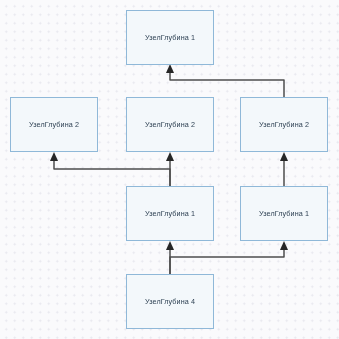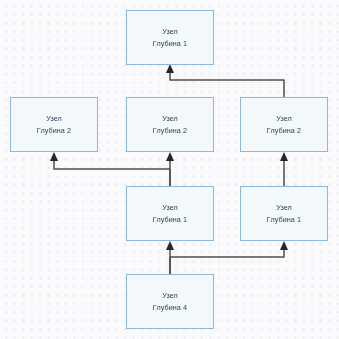--- a/index.html
+++ b/index.html
@@ -17,21 +17,21 @@
     background-position: 2px 2px;
     overflow: hidden;
     font-family: "Liberation Sans", sans-serif;
   }
   .node {
     position: absolute;
     box-sizing: border-box;
     background: #f3f8fb;
     border: 1.3px solid #8fb8d8;
     display: flex;
-    flex-direction: column;
+    flex-direction: row;
     align-items: center;
     justify-content: center;
     color: #2f4254;
     font-size: 7.2px;
     line-height: 1.55;
     letter-spacing: 0.1px;
     text-align: center;
     user-select: none;
   }
   .node .ln { display: block; white-space: nowrap; }

